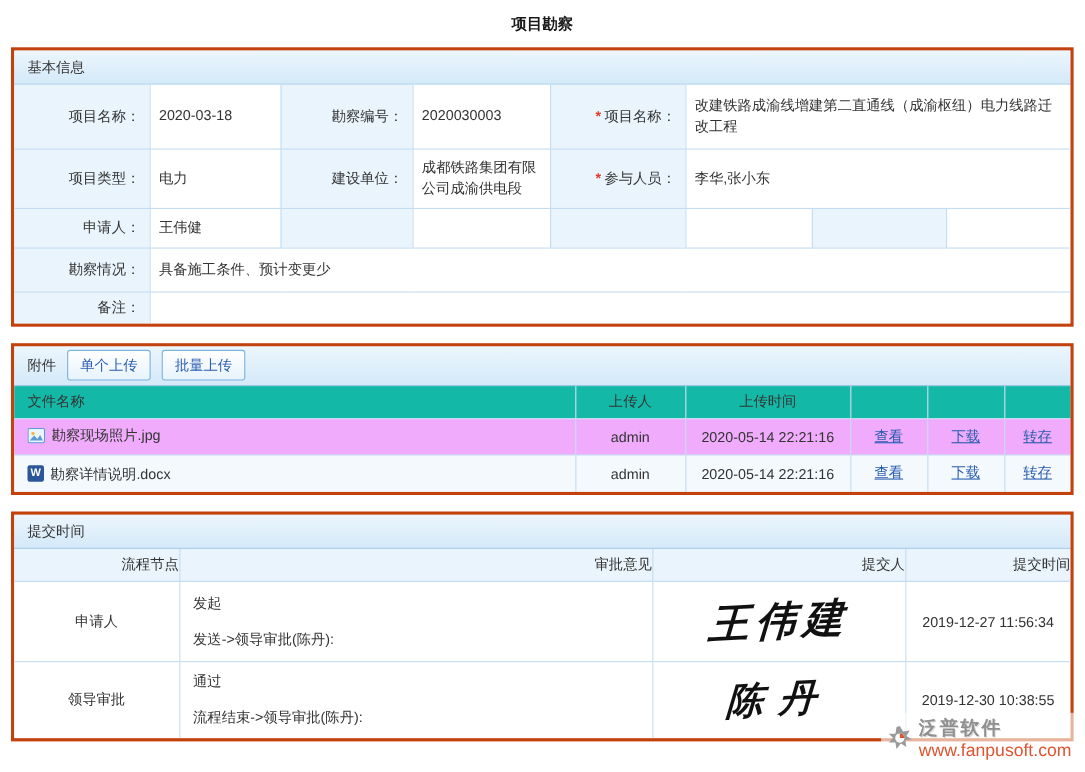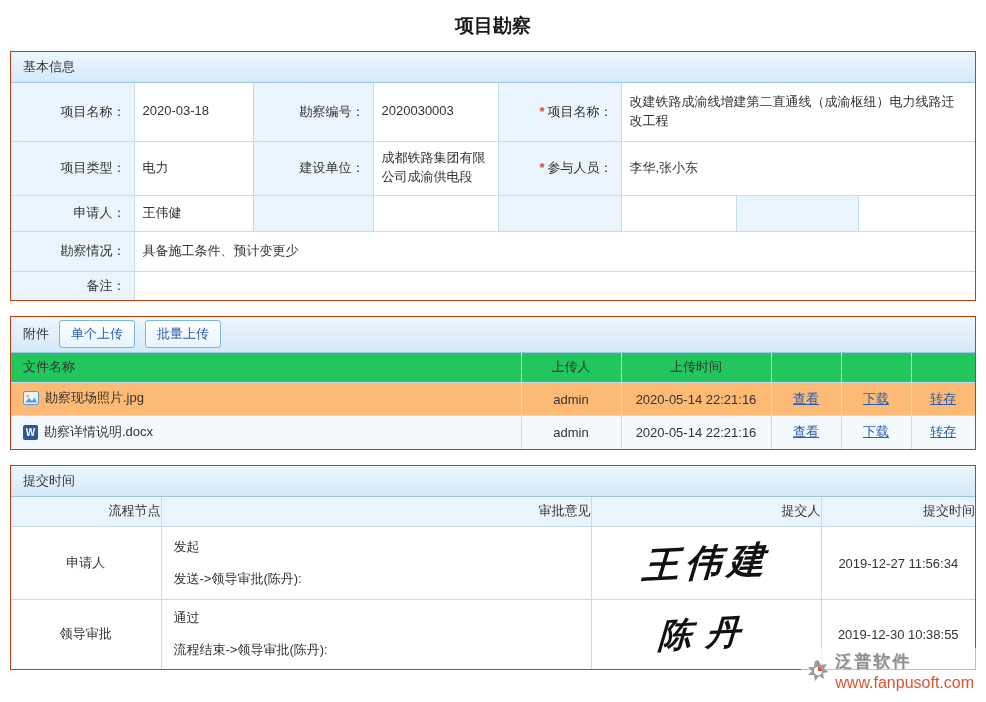--- a/index.html
+++ b/index.html
@@ -7,28 +7,28 @@
   body {
     font-family: "Liberation Sans", "DejaVu Sans", sans-serif;
     font-size: 13px;
     color: #333;
     position: relative;
     height: 702px;
     overflow: hidden;
   }
   .page-title {
     text-align: center;
-    font-size: 19px;
+    font-size: 14px;
     font-weight: bold;
     color: #1a1a1a;
     padding: 13px 0 12px 0;
   }
   .panel {
     margin: 0 10px 15px 10px;
-    border: 1px solid #c2410c;
+    border: 3px solid #c2410c;
     background: #fff;
   }
   .panel-header {
     height: 31px;
     background: linear-gradient(#ecf6fd, #d4e9f8);
     border-bottom: 1px solid #9cc6e9;
     display: flex;
     align-items: center;
     gap: 10px;
     padding-left: 12px;
@@ -63,26 +63,26 @@
     border: 1px solid #7db4e0;
     border-radius: 3px;
     background: linear-gradient(#ffffff, #e8f3fc);
     color: #2a5db0;
     font-size: 13px;
     cursor: pointer;
   }
   .panel-header.attach { height: 36px; }
   .files th {
     height: 30px;
-    background: #22c55e;
+    background: #14b8a6;
     color: #333;
     text-align: center;
   }
   .files th.name-h { text-align: left; padding-left: 12px; }
-  .files td { height: 33px; background: #fdba74; }
+  .files td { height: 33px; background: #f0abfc; }
   .files tr.alt td { background: #f4f9fd; }
   .files td.fname { padding-left: 12px; }
   .files td.center { text-align: center; }
   .file-label { display: inline-flex; align-items: center; gap: 6px; }
   a.lnk { color: #2a5db0; text-decoration: underline; cursor: pointer; }
   .word-icon {
     display: inline-flex; align-items: center; justify-content: center;
     width: 15px; height: 15px; border-radius: 2px;
     background: #2b579a; color: #fff; font-size: 10px; font-weight: bold;
   }

